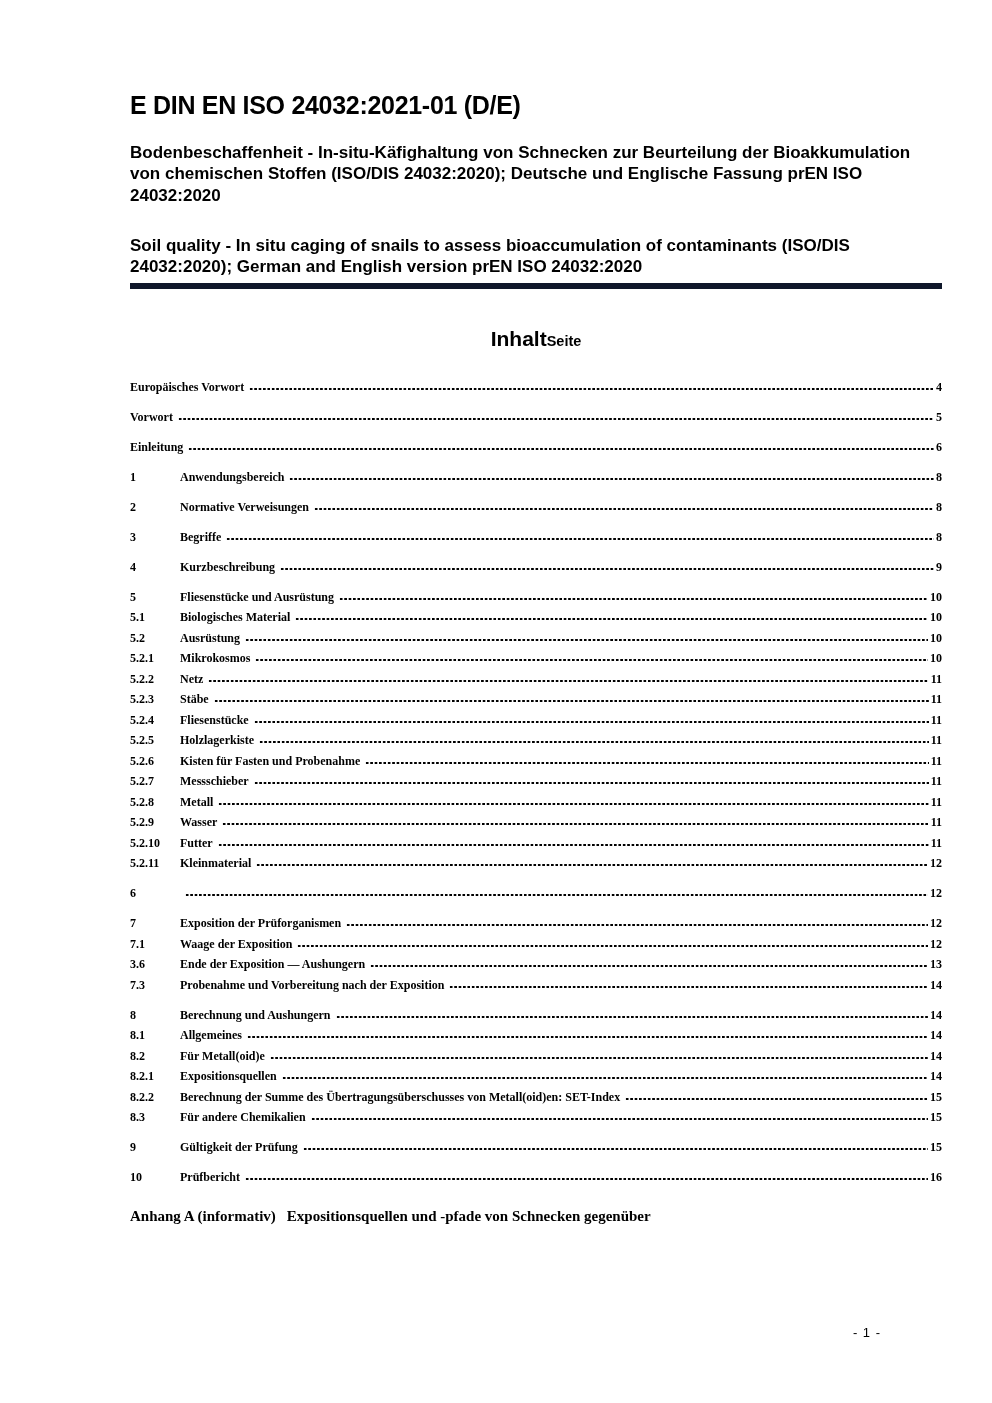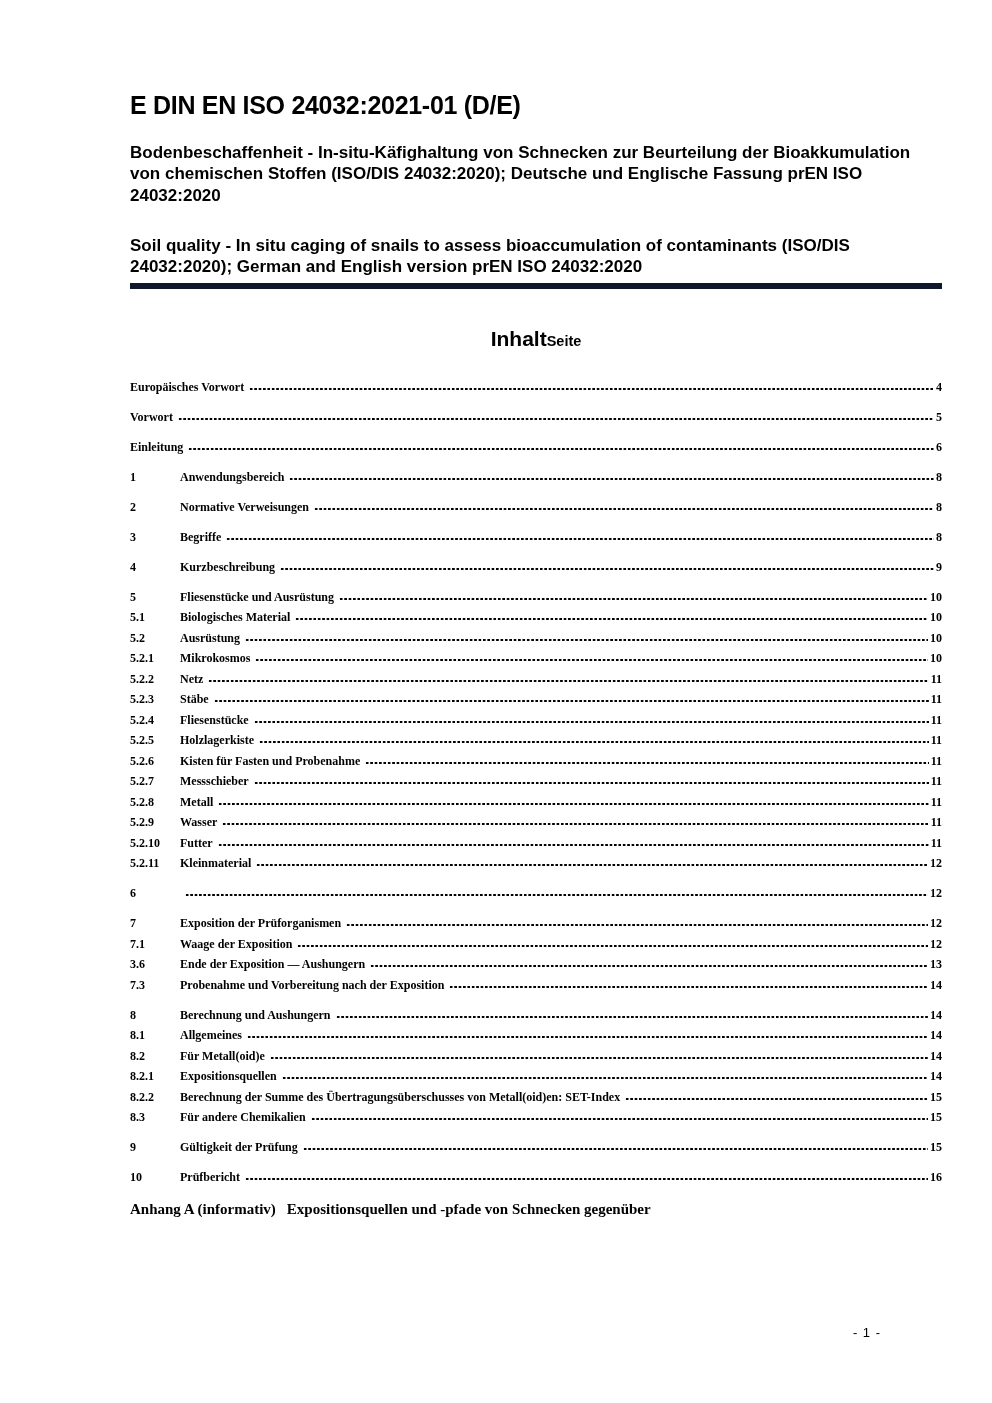--- a/index.html
+++ b/index.html
@@ -54,21 +54,21 @@
     background-image: radial-gradient(circle, #000 1.1px, transparent 1.4px);
     background-size: 4.4px 4.4px;
     background-repeat: repeat-x;
     background-position: 0 bottom;
   }
   .toc-page { flex: 0 0 auto; }
 
   .annex {
     font-family: "Liberation Serif", serif;
     font-weight: bold; font-size: 15px;
-    margin-top: 11px;
+    margin-top: 18px;
   }
   .annex-line1 { line-height: 20.5px; white-space: nowrap; }
   .annex-gap { display: inline-block; width: 11px; }
   .annex-line2 { margin-left: 60px; }
 
   .page-footer {
     position: absolute; top: 1325px; right: 61px;
     font-size: 13px; letter-spacing: 1px;
   }
 </style>

